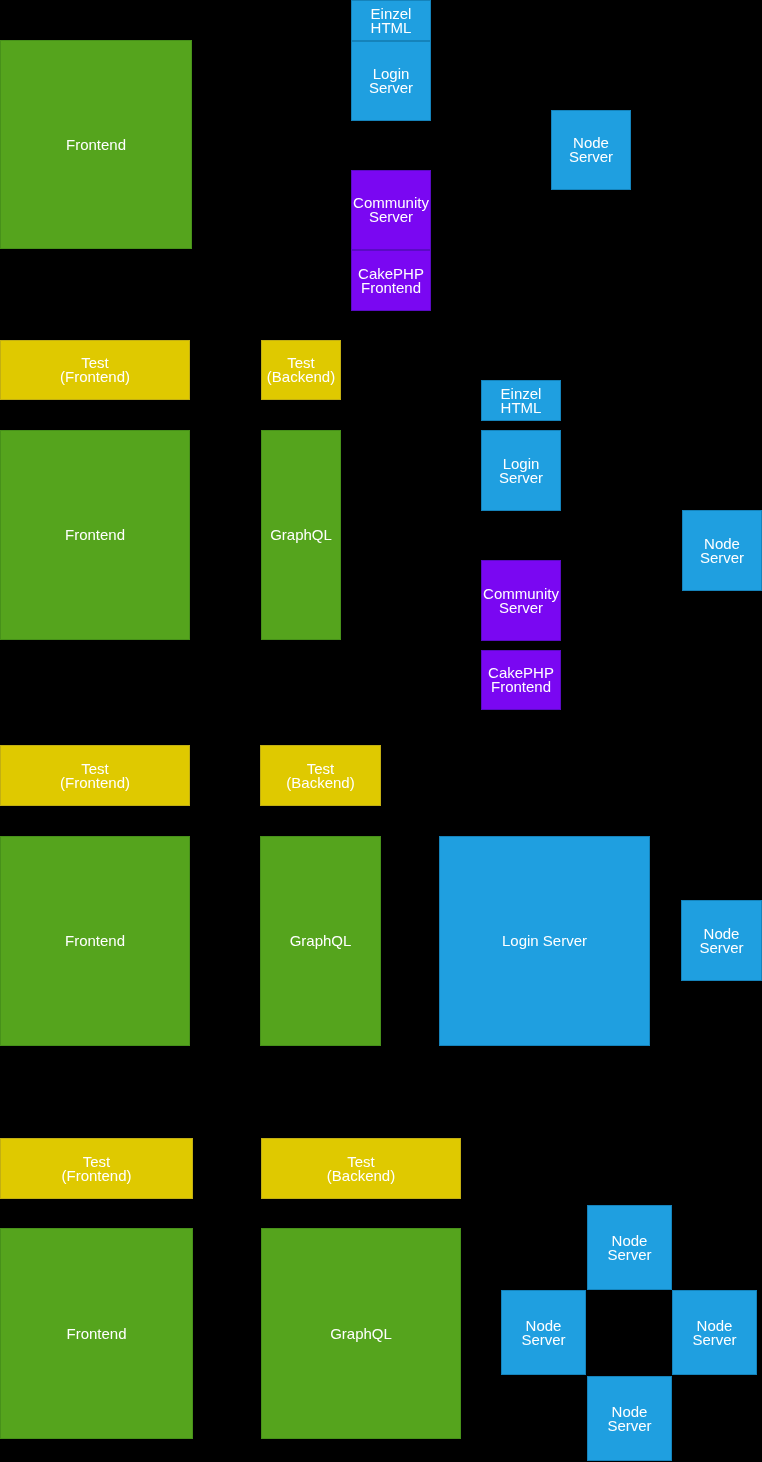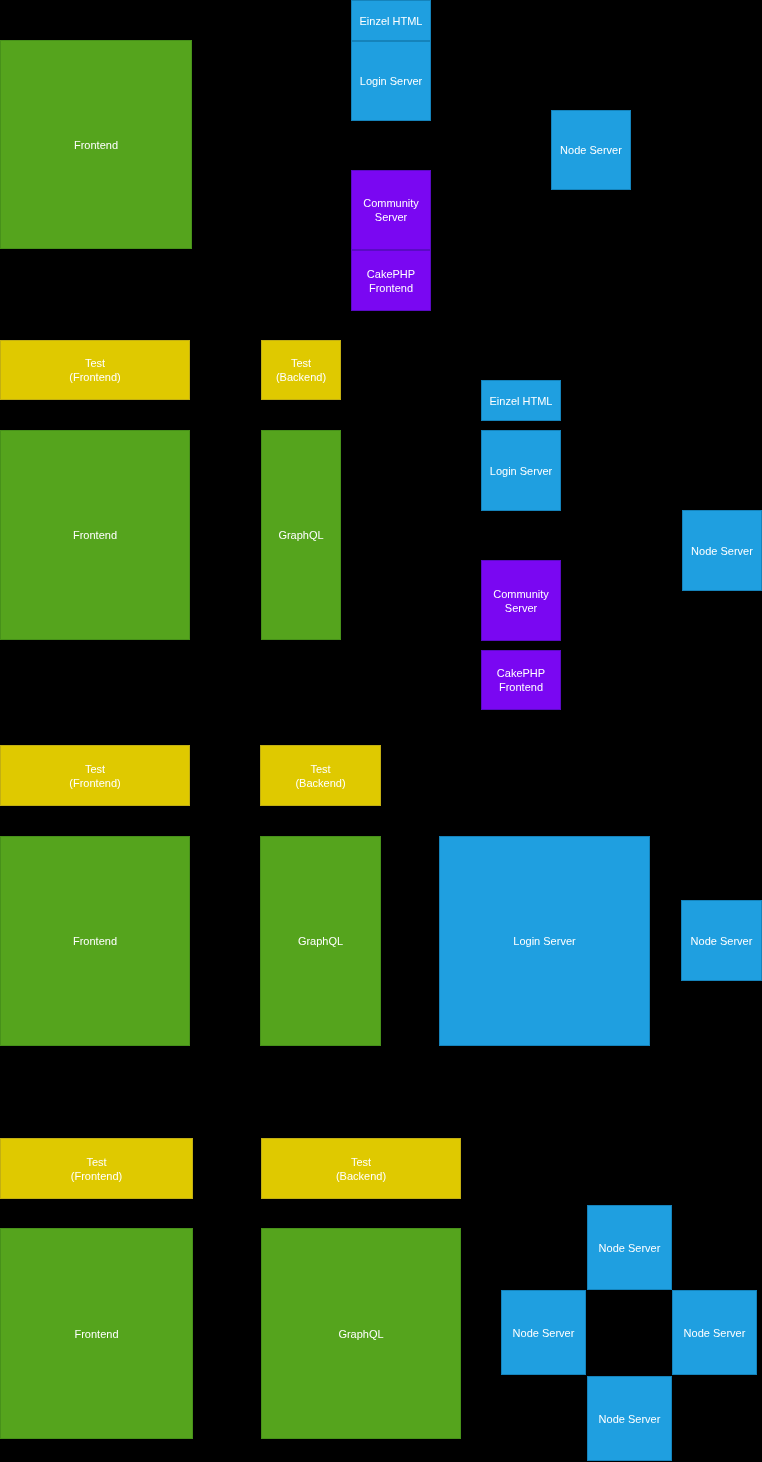--- a/index.html
+++ b/index.html
@@ -18,21 +18,21 @@
     box-sizing: border-box;
     border: 1px solid transparent;
     display: flex;
     align-items: center;
     justify-content: center;
     text-align: center;
   }
   .box-label {
     white-space: pre-line;
     color: #ffffff;
-    font-size: 11px;
+    font-size: 15px;
     line-height: 14px;
     font-family: "Liberation Sans", sans-serif;
   }
 </style>
 </head>
 <body>
 
 <div id="canvas" style="width: 762px; height: 1462px; background: rgb(0, 0, 0);">
     <div class="box" style="left: 0px; top: 40px; width: 192px; height: 209px; background: rgb(85, 164, 29); border-color: rgb(71, 145, 26);">
       <span class="box-label">Frontend</span>

